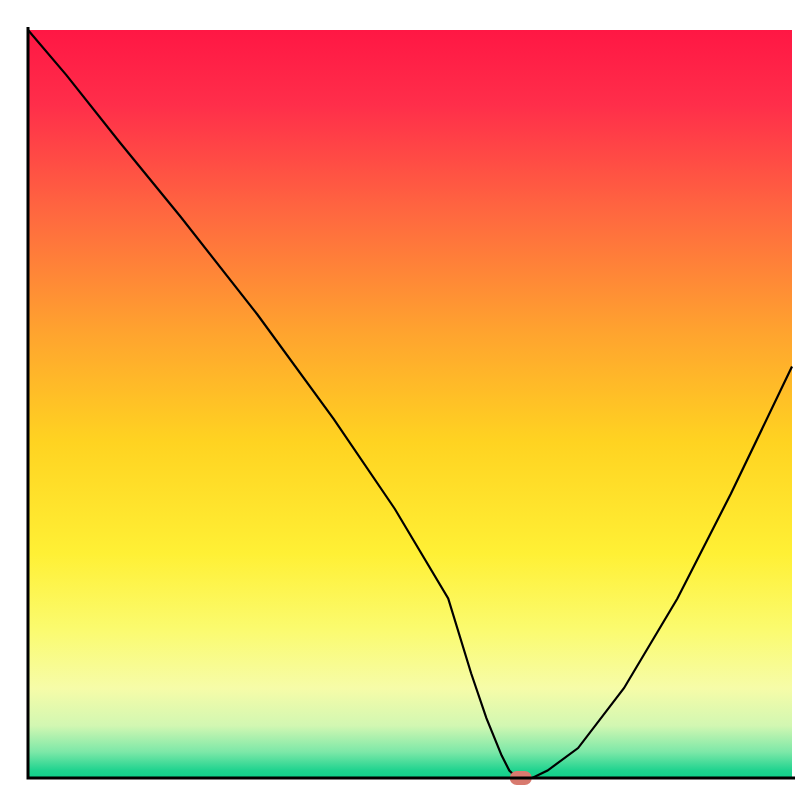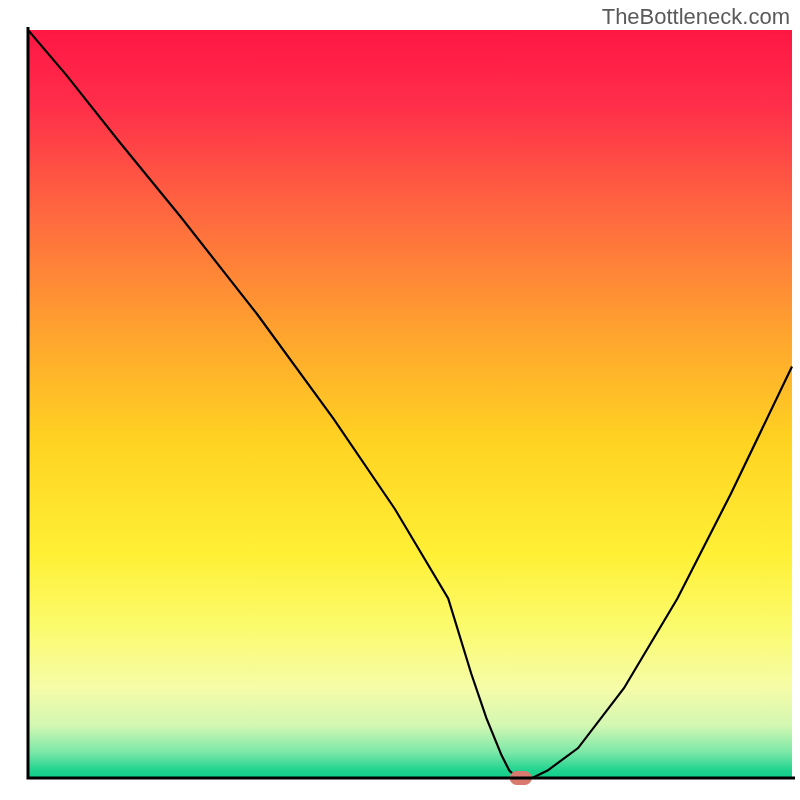--- a/index.html
+++ b/index.html
@@ -25,21 +25,20 @@
     z-index: 10;
   }
   svg {
     display: block;
   }
 </style>
 </head>
 <body>
 
 <div class="container">
-  <div class="watermark">TheBottleneck.com</div>
 
   <svg id="chart-svg" width="800" height="800" viewBox="0 0 800 800">
     <defs>
       <linearGradient id="bg-grad" x1="0" y1="0" x2="0" y2="1">
           <stop offset="0.00%" stop-color="#ff1744"></stop>
           <stop offset="10.00%" stop-color="#ff2e4a"></stop>
           <stop offset="25.00%" stop-color="#ff6a3f"></stop>
           <stop offset="40.00%" stop-color="#ffa22f"></stop>
           <stop offset="55.00%" stop-color="#ffd321"></stop>
           <stop offset="70.00%" stop-color="#fff035"></stop>

